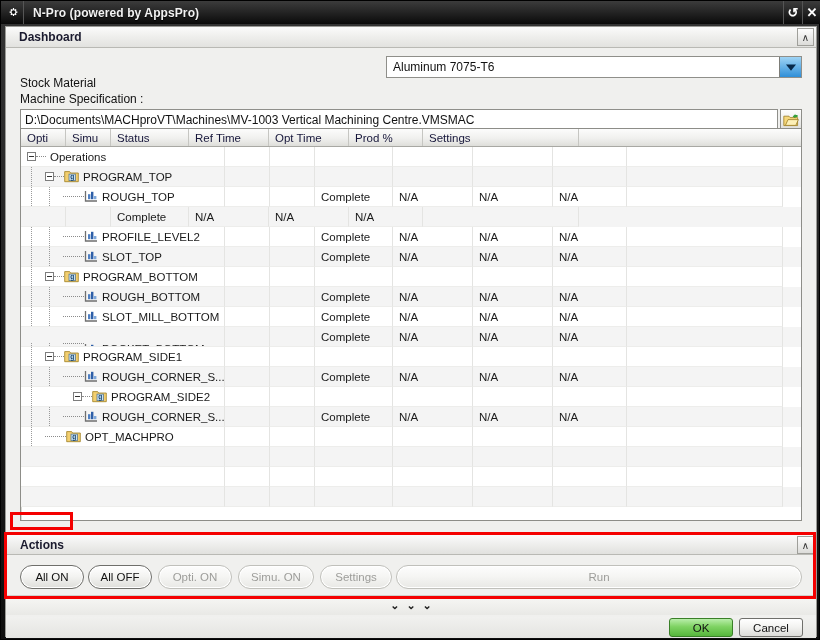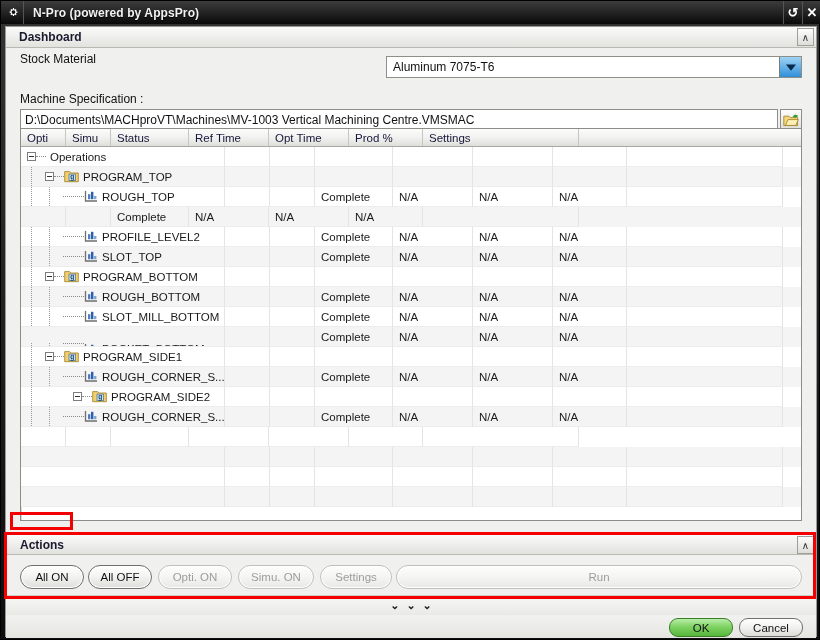--- a/index.html
+++ b/index.html
@@ -206,21 +206,21 @@
   }
   #chev-row span { font-size: 11px; color: #1b1b1b; font-weight: bold; }
 
   
   #footer {
     position: absolute; left: 0; top: 590px; width: 810px; height: 21px;
     background: linear-gradient(#f1f1ef, #e4e4e1);
   }
   .fbtn {
     position: absolute; top: 1px; height: 19px;
-    border: 1px solid #5c5c58; border-radius: 9px;
+    border: 1px solid #5c5c58; border-radius: 3px;
     display: flex; align-items: center; justify-content: center;
     font-size: 11.5px; color: #111;
   }
   #ok-btn {
     background: linear-gradient(#b9eeaa 0%, #7fd363 45%, #56b63c 100%);
     border-color: #3a7f28;
   }
   #cancel-btn {
     background: linear-gradient(#ffffff 0%, #f2f2f0 48%, #dcdcd8 100%);
     border-color: #6f6f6b;
@@ -254,21 +254,21 @@
 
   <div id="client">
 
     <div id="dash-head">
       <div id="dash-label">Dashboard</div>
       <div class="sec-collapse">∧</div>
     </div>
 
     <div id="dash-body">
 
-      <div class="row-line" style="left:14px; top:4px;">
+      <div class="row-line" style="left:14px; top:28px;">
         <span class="fld-label">Stock Material</span>
       </div>
       <div class="combo" style="left:380px; top:8px; width:416px;">
         <span class="combo-val">Aluminum 7075-T6</span>
         <span class="combo-arrow">
           <svg width="12" height="9" viewBox="0 0 12 9">
               <path d="M1 1.5 L11 1.5 L6 7.8 Z" fill="#07294a"></path>
             </svg>
         </span>
       </div>
@@ -600,20 +600,33 @@
               </div>
               <div class="td" style="width: 45px;"></div>
               <div class="td" style="width: 45px;"></div>
               <div class="td" style="width: 78px;">Complete</div>
               <div class="td" style="width: 80px;">N/A</div>
               <div class="td" style="width: 80px;">N/A</div>
               <div class="td" style="width: 74px;">N/A</div>
               <div class="td" style="width: 156px;"></div>
             </div>
             <div class="tr odd">
+              <div class="td namecell" style="width: 204px;">
+                <div style="display: flex; align-items: center; height: 100%; position: relative; width: 100%;">
+                  <div class="vline" style="left: 10px;"></div>
+                  <div style="width: 24px; flex: 0 0 auto;"></div>
+                  <div class="dots" style="width: 21px;"></div>
+                  <span class="folder-icon"><svg width="15" height="13" viewBox="0 0 15 13">
+                      <path d="M0.7 1.6 L5.6 1.6 L6.7 3.0 L14.3 3.0 L14.3 11.7 L0.7 11.7 Z" fill="#f3cf70" stroke="#9d7d21" stroke-width="0.8"></path>
+                      <rect x="5.0" y="4.1" width="6.4" height="6.6" fill="#c9e2f4" stroke="#4a6e8c" stroke-width="0.7"></rect>
+                      <text x="6.3" y="9.4" font-family="Liberation Sans, sans-serif" font-size="6.6" fill="#17446e" font-weight="bold">g</text>
+                    </svg></span>
+                  <span class="nodetext">OPT_MACHPRO</span>
+                </div>
+              </div>
               <div class="td" style="width: 45px;"></div>
               <div class="td" style="width: 45px;"></div>
               <div class="td" style="width: 78px;"></div>
               <div class="td" style="width: 80px;"></div>
               <div class="td" style="width: 80px;"></div>
               <div class="td" style="width: 74px;"></div>
               <div class="td" style="width: 156px;"></div>
             </div>
             <div class="tr even">
               <div class="td namecell" style="width: 204px;"></div>

